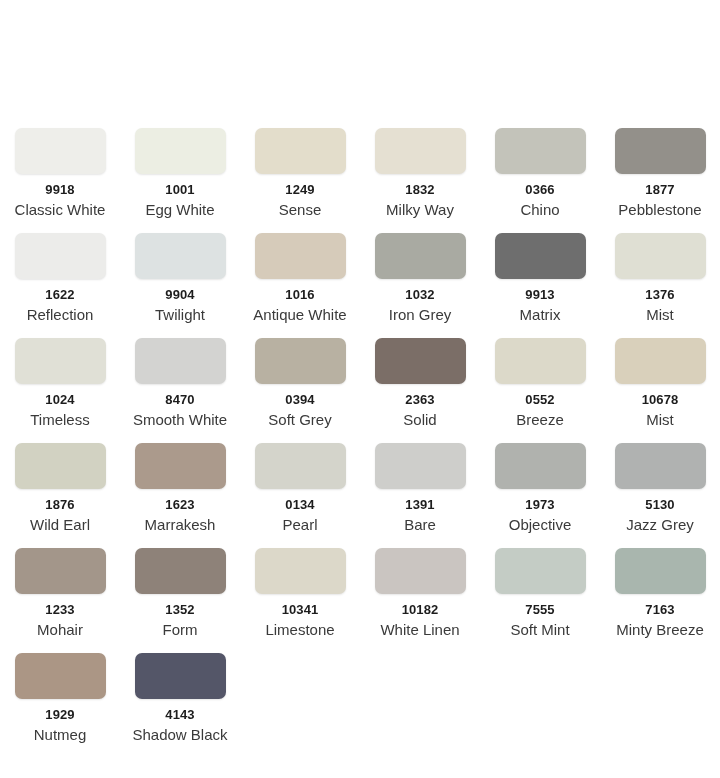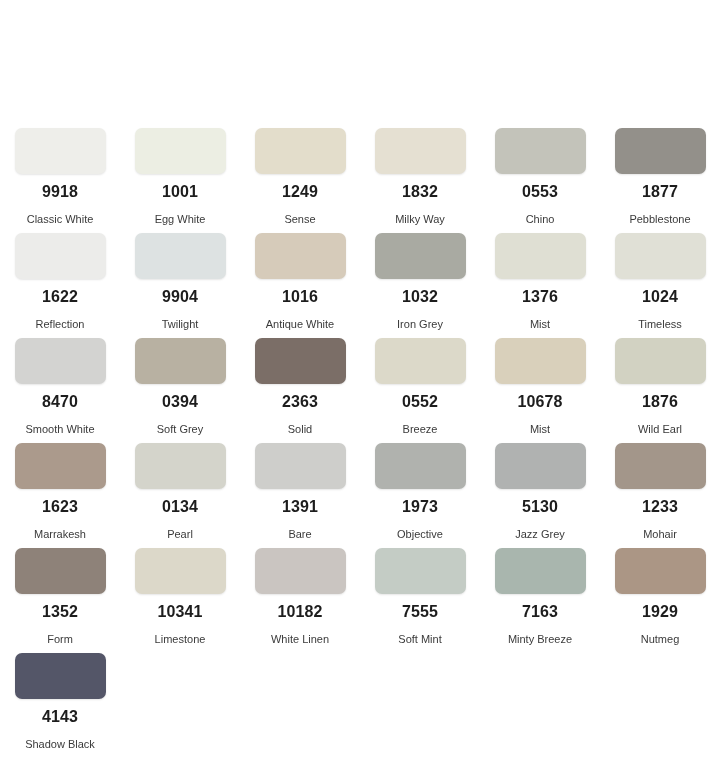--- a/index.html
+++ b/index.html
@@ -37,30 +37,30 @@
     justify-content: flex-start;
   }
   .swatch-chip {
     width: 91px;
     height: 46px;
     border-radius: 7px;
     box-shadow: 0 1px 2px rgba(0,0,0,0.10);
   }
   .swatch-code {
     margin-top: 9px;
-    font-size: 16px;
+    font-size: 13px;
     font-weight: bold;
     color: #1d1d1d;
     line-height: 1.15;
     text-align: center;
     letter-spacing: 0.1px;
   }
   .swatch-name {
-    margin-top: 12px;
-    font-size: 11px;
+    margin-top: 3px;
+    font-size: 15px;
     font-weight: normal;
     color: #3a3a3a;
     line-height: 1.15;
     text-align: center;
     white-space: nowrap;
   }
 </style>
 </head>
 <body>
 
@@ -81,21 +81,21 @@
         <div class="swatch-code">1249</div>
         <div class="swatch-name">Sense</div>
       </div>
       <div class="swatch-cell">
         <div class="swatch-chip" style="background: rgb(229, 224, 210);"></div>
         <div class="swatch-code">1832</div>
         <div class="swatch-name">Milky Way</div>
       </div>
       <div class="swatch-cell">
         <div class="swatch-chip" style="background: rgb(195, 195, 186);"></div>
-        <div class="swatch-code">0553</div>
+        <div class="swatch-code">0366</div>
         <div class="swatch-name">Chino</div>
       </div>
       <div class="swatch-cell">
         <div class="swatch-chip" style="background: rgb(147, 144, 138);"></div>
         <div class="swatch-code">1877</div>
         <div class="swatch-name">Pebblestone</div>
       </div>
       <div class="swatch-cell">
         <div class="swatch-chip" style="background: rgb(236, 236, 234);"></div>
         <div class="swatch-code">1622</div>
@@ -108,20 +108,25 @@
       </div>
       <div class="swatch-cell">
         <div class="swatch-chip" style="background: rgb(214, 203, 186);"></div>
         <div class="swatch-code">1016</div>
         <div class="swatch-name">Antique White</div>
       </div>
       <div class="swatch-cell">
         <div class="swatch-chip" style="background: rgb(169, 170, 162);"></div>
         <div class="swatch-code">1032</div>
         <div class="swatch-name">Iron Grey</div>
+      </div>
+      <div class="swatch-cell">
+        <div class="swatch-chip" style="background: rgb(110, 110, 110);"></div>
+        <div class="swatch-code">9913</div>
+        <div class="swatch-name">Matrix</div>
       </div>
       <div class="swatch-cell">
         <div class="swatch-chip" style="background: rgb(223, 223, 211);"></div>
         <div class="swatch-code">1376</div>
         <div class="swatch-name">Mist</div>
       </div>
       <div class="swatch-cell">
         <div class="swatch-chip" style="background: rgb(224, 224, 214);"></div>
         <div class="swatch-code">1024</div>
         <div class="swatch-name">Timeless</div>

